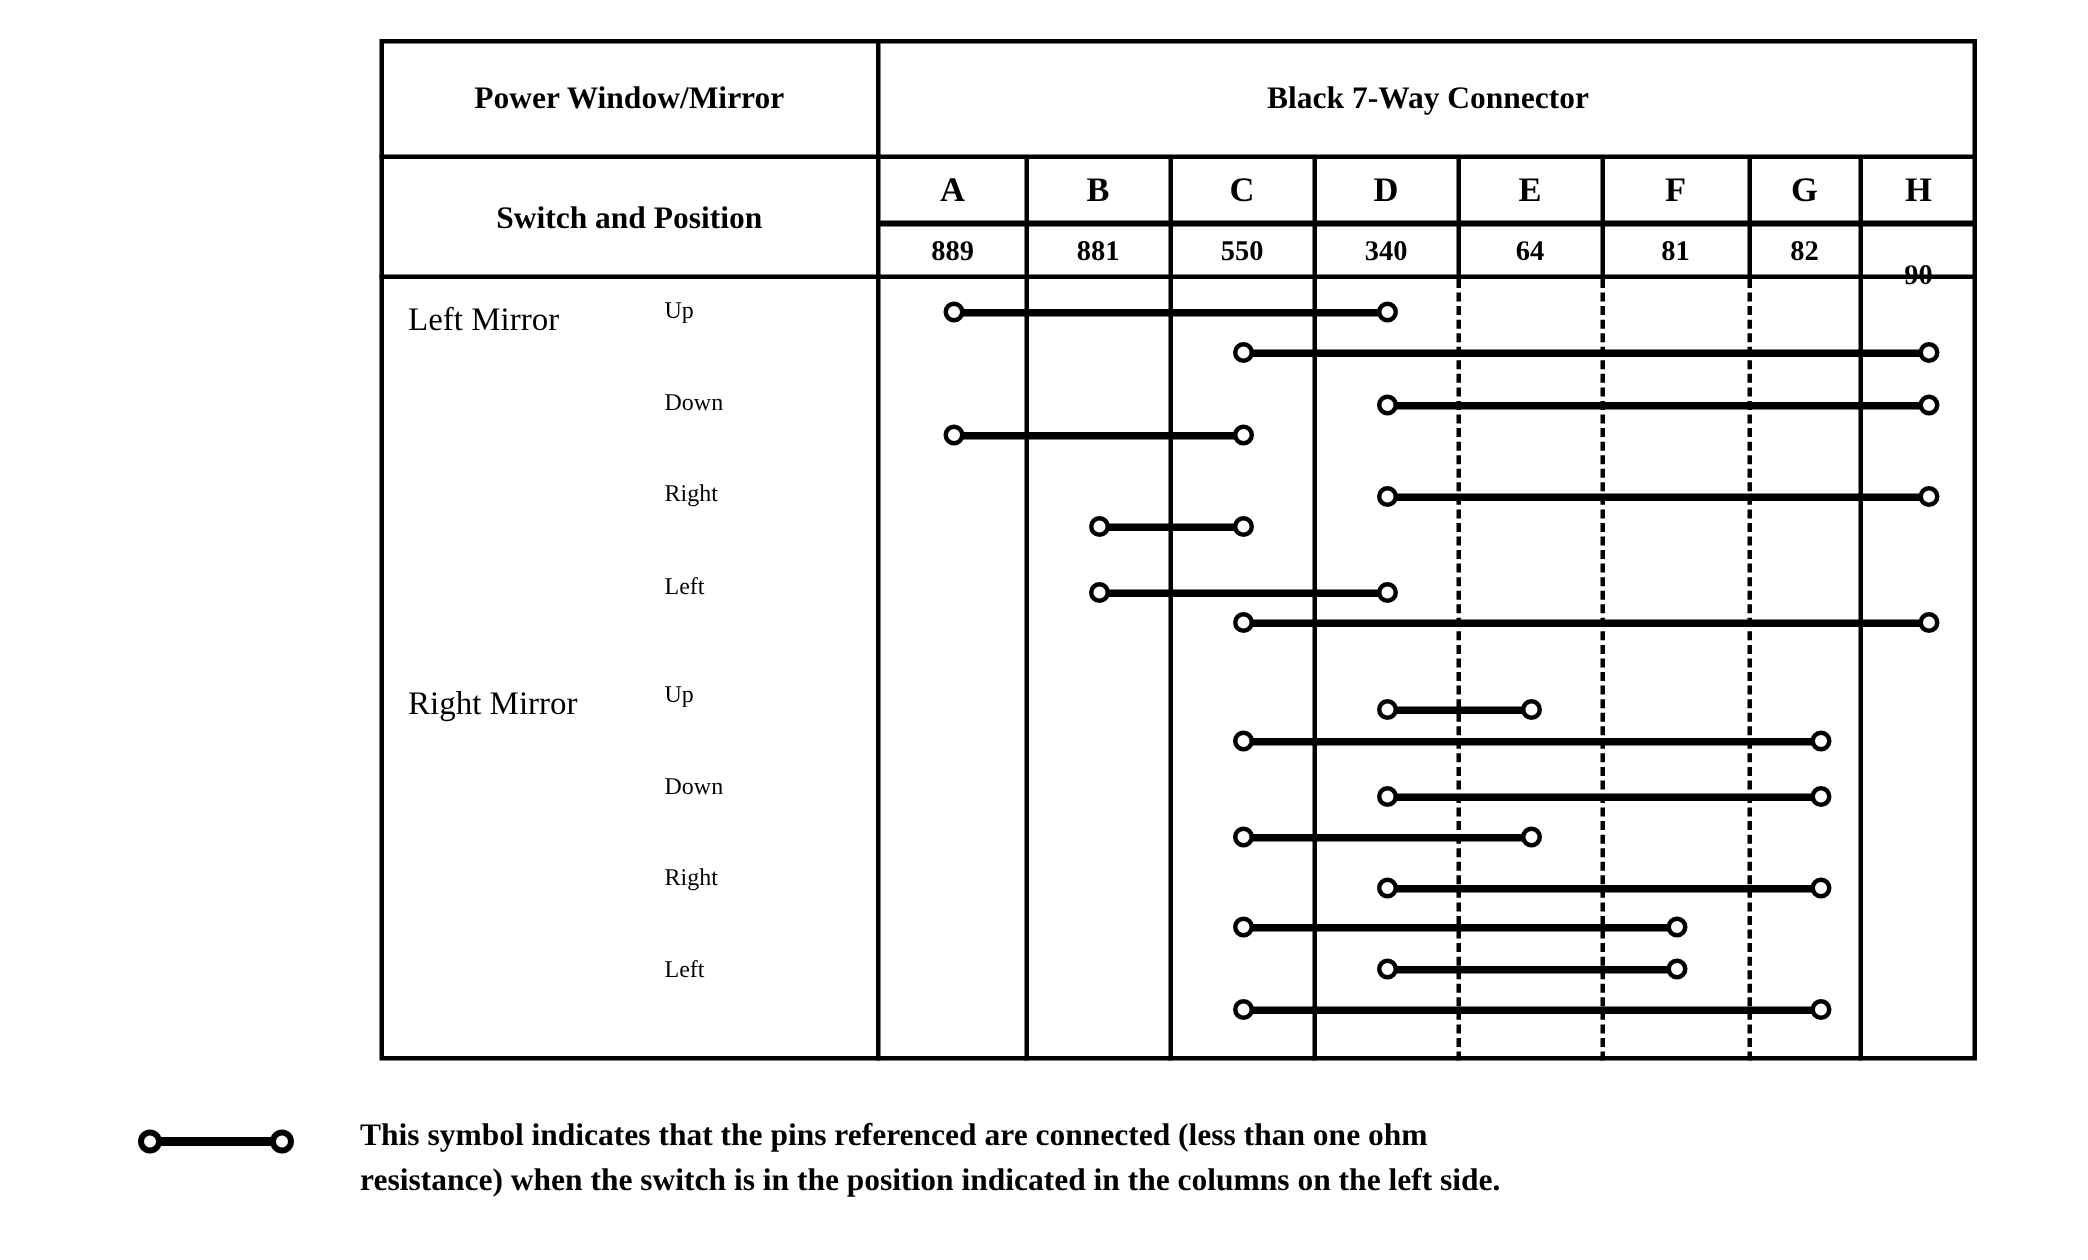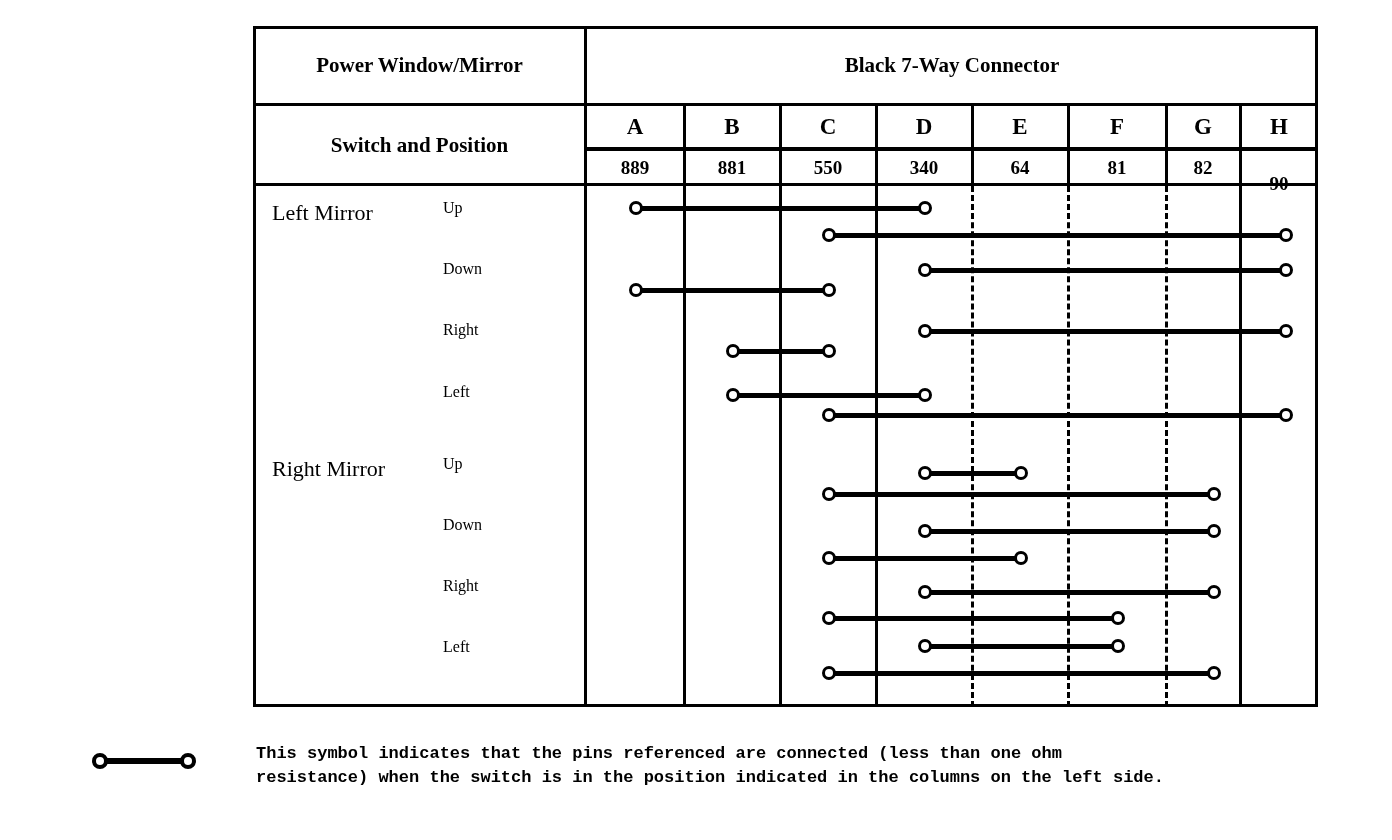--- a/index.html
+++ b/index.html
@@ -93,22 +93,22 @@
   
   .legend-sym{position:absolute;left:92px;top:753px;width:104px;height:16px;}
   .legend-sym .bar{position:absolute;left:8px;right:8px;top:5px;height:6px;background:#000;}
   .legend-sym .node{
     position:absolute;top:0;width:16px;height:16px;
     border:4px solid #000;border-radius:50%;box-sizing:border-box;background:#fff;
   }
   .legend-sym .node.l{left:0;}
   .legend-sym .node.r{right:0;}
   .legend-text{
-    position:absolute;left:256px;top:742px;width:1030px;
-    font-size:17px;font-weight:bold;line-height:1.42;font-family:Liberation Mono, monospace;
+    position:absolute;left:240px;top:742px;width:1030px;
+    font-size:21px;font-weight:bold;line-height:1.42;
   }
 </style>
 </head>
 <body>
 
 <div id="root">
 
   <div class="tbl-frame"></div>
 
   <div class="hdr-left">

